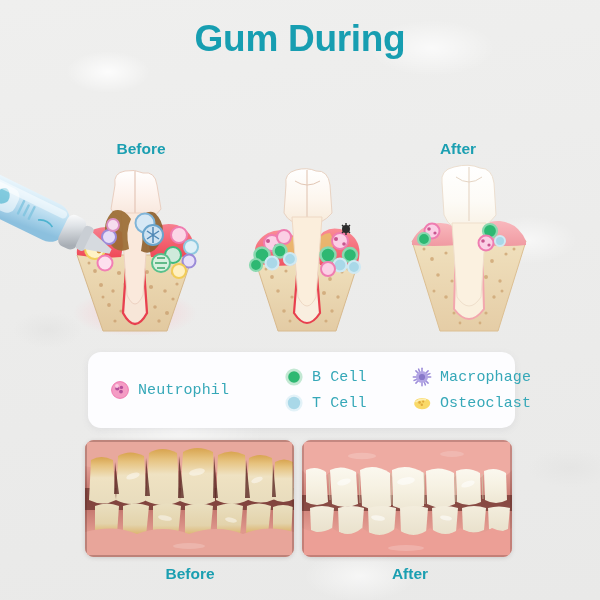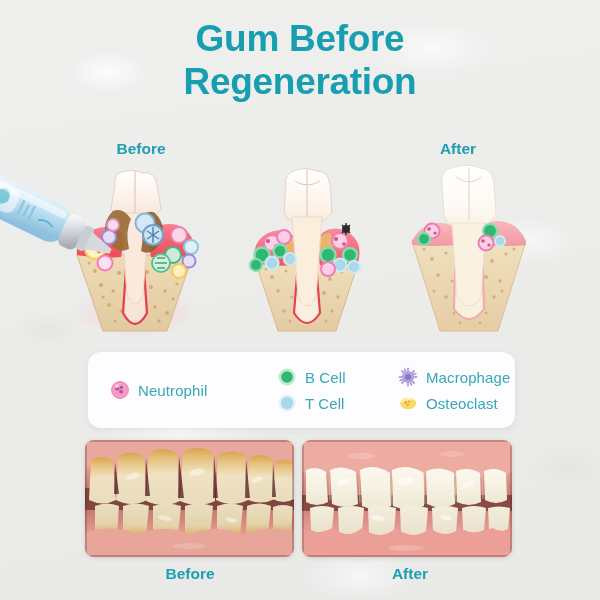--- a/index.html
+++ b/index.html
@@ -59,21 +59,22 @@
     border-radius: 13px;
     box-shadow: 0 2px 7px rgba(120,120,140,.10);
   }
   .legend-grid {
     position: absolute; inset: 0;
     padding: 12px 6px 10px 22px;
     display: grid;
     grid-template-columns: 158px 112px auto;
     grid-template-rows: 26px 26px;
     align-items: center;
-    column-gap: 9px;
+    column-gap: 16px;
+    font-family: Liberation Mono, monospace;
   }
   .leg-item { display: flex; align-items: center; gap: 8px; }
   .leg-item.neutrophil { grid-column: 1; grid-row: 1 / span 2; }
   .leg-item.bcell      { grid-column: 2; grid-row: 1; }
   .leg-item.tcell      { grid-column: 2; grid-row: 2; }
   .leg-item.macro      { grid-column: 3; grid-row: 1; }
   .leg-item.osteo      { grid-column: 3; grid-row: 2; align-items: center; }
   .leg-text { font-size: 15px; color: #36a8b8; letter-spacing: .1px; white-space: nowrap; }
   .leg-ico { width: 20px; height: 20px; flex: 0 0 20px; }
 
@@ -94,22 +95,21 @@
   }
   .photo-label.pl0 { left: 110px; }
   .photo-label.pl1 { left: 330px; }
 </style>
 </head>
 <body>
 
 <div id="poster">
 
   <div class="title">
-    <span>Gum Before</span>
-    <span class="l2">Regeneration</span>
+    <span>Gum During</span>
   </div>
 
   <div class="stage-label s0">Before</div>
   <div class="stage-label s2">After</div>
 
   <div class="diagram d0">
     <svg class="svgfit" viewBox="0 0 160 172">
       <defs>
         <linearGradient id="boneG" x1="0" y1="0" x2="0" y2="1">
           <stop offset="0" stop-color="#eedcb6"></stop>

